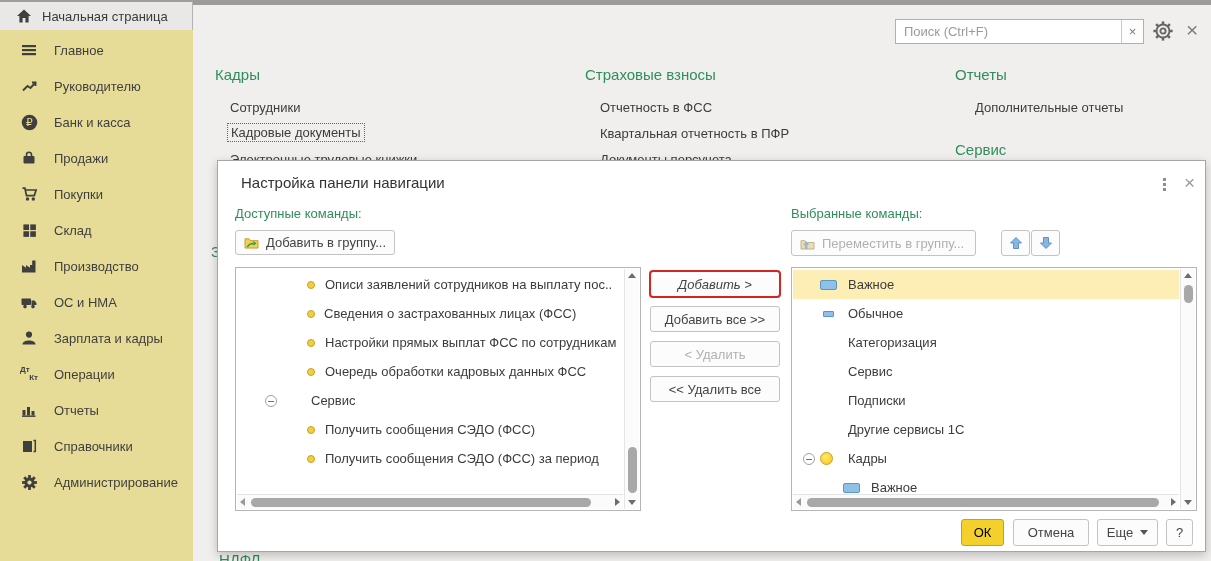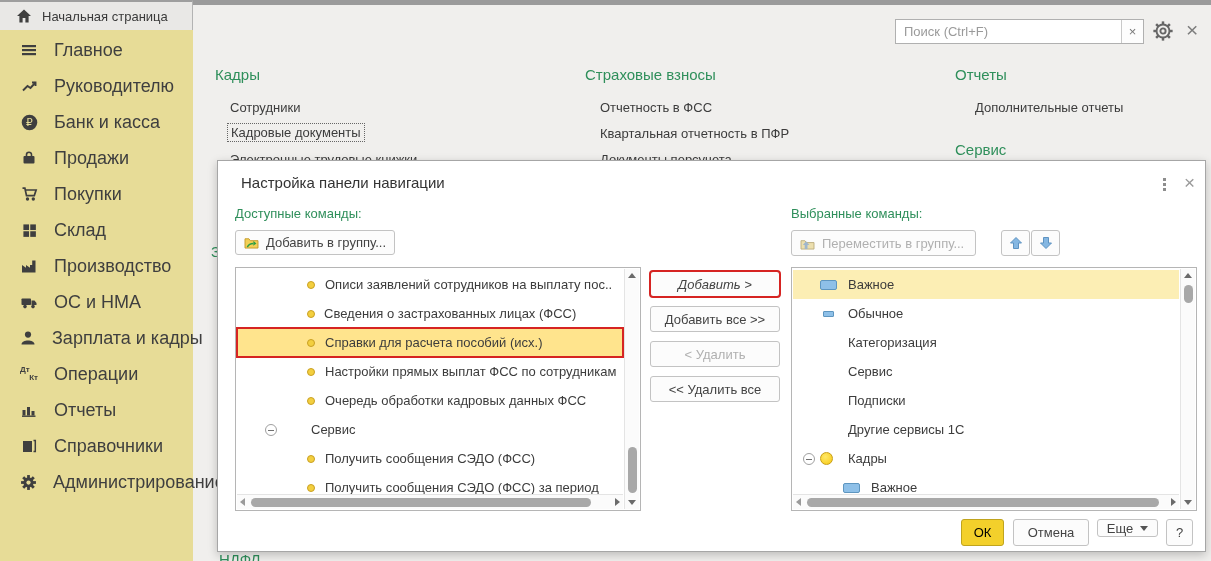--- a/index.html
+++ b/index.html
@@ -12,21 +12,21 @@
   #top-strip { left:193px; top:0; right:0; height:5px; background:#9b9b9b; z-index:6; }
   #home-tab { left:0; top:0; width:193px; height:30px; background:#e9e8e6; border-top:2px solid #9e9e9e;
               border-right:1px solid #b3b3b3; display:flex; align-items:center; z-index:6; cursor:pointer; }
   #home-tab .tab-label { font-size:13px; color:#3a3a3a; margin-left:10px; white-space:nowrap; }
   #home-tab svg { margin-left:16px; }
 
   
   #sidebar { left:0; top:30px; width:193px; bottom:0; background:#e7dc97; z-index:6; }
   .side-item { height:36px; display:flex; align-items:center; cursor:pointer; }
   .side-item .ic { width:18px; height:18px; margin-left:20px; display:flex; align-items:center; justify-content:center; }
-  .side-item .side-label { font-size:18px; color:#3f3f3f; margin-left:16px; white-space:nowrap; }
+  .side-item .side-label { font-size:13px; color:#3f3f3f; margin-left:16px; white-space:nowrap; }
   .dtkt { position:relative; width:18px; height:18px; font-weight:bold; color:#3f3f3f; }
   .dtkt i { position:absolute; font-style:normal; font-size:8px; line-height:8px; }
   .dtkt i:first-child { left:0; top:1px; }
   .dtkt i:last-child { right:0; bottom:1px;margin-left:19px; }
 
   
   #search-wrap { left:895px; top:19px; width:249px; height:25px; background:#fff; border:1px solid #b0b0b0; display:flex; z-index:5; }
   #search-input { flex:1; border:none; outline:none; font-size:13px; color:#444; padding:0 8px; font-family:inherit; background:transparent; }
   #search-input::placeholder { color:#9a9a9a; }
   #search-clear { width:22px; border-left:1px solid #c9c9c9; display:flex; align-items:center; justify-content:center;
@@ -290,24 +290,20 @@
     <div class="abs listbox" style="left:17px;top:106px;width:406px;height:244px;">
       <div class="rows">
         <div class="lrow">
           <span class="bullet" style="left:70px;"></span>
           <span class="txt" style="left:88px;">Описи заявлений сотрудников на выплату пос..</span>
         </div>
         <div class="lrow">
           <span class="bullet" style="left:70px;"></span>
           <span class="txt" style="left:87px;">Сведения о застрахованных лицах (ФСС)</span>
         </div>
-        <div class="lrow sel-left">
-          <span class="bullet" style="left:70px;"></span>
-          <span class="txt" style="left:88px;">Справки для расчета пособий (исх.)</span>
-        </div>
         <div class="lrow">
           <span class="bullet" style="left:70px;"></span>
           <span class="txt" style="left:88px;">Настройки прямых выплат ФСС по сотрудникам</span>
         </div>
         <div class="lrow">
           <span class="bullet" style="left:70px;"></span>
           <span class="txt" style="left:88px;">Очередь обработки кадровых данных ФСС</span>
         </div>
         <div class="lrow">
           <span class="expander" style="left:28px;"></span>
@@ -411,21 +407,21 @@
         <span class="hthumb" style="left:14px;width:352px;"></span>
       </div>
     </div>
 
     <div class="abs btn" id="btn-ok" style="left:743px;top:358px;width:43px;height:27px;">
       <span>ОК</span>
     </div>
     <div class="abs btn" style="left:795px;top:358px;width:76px;height:27px;">
       <span>Отмена</span>
     </div>
-    <div class="abs btn" style="left:879px;top:358px;width:61px;height:18px;">
+    <div class="abs btn" style="left:879px;top:358px;width:61px;height:27px;">
       <span>Еще</span>
       <span class="caret-down"></span>
     </div>
     <div class="abs btn" style="left:948px;top:358px;width:27px;height:27px;">
       <span>?</span>
     </div>
   </div>
 
 </div>
 

